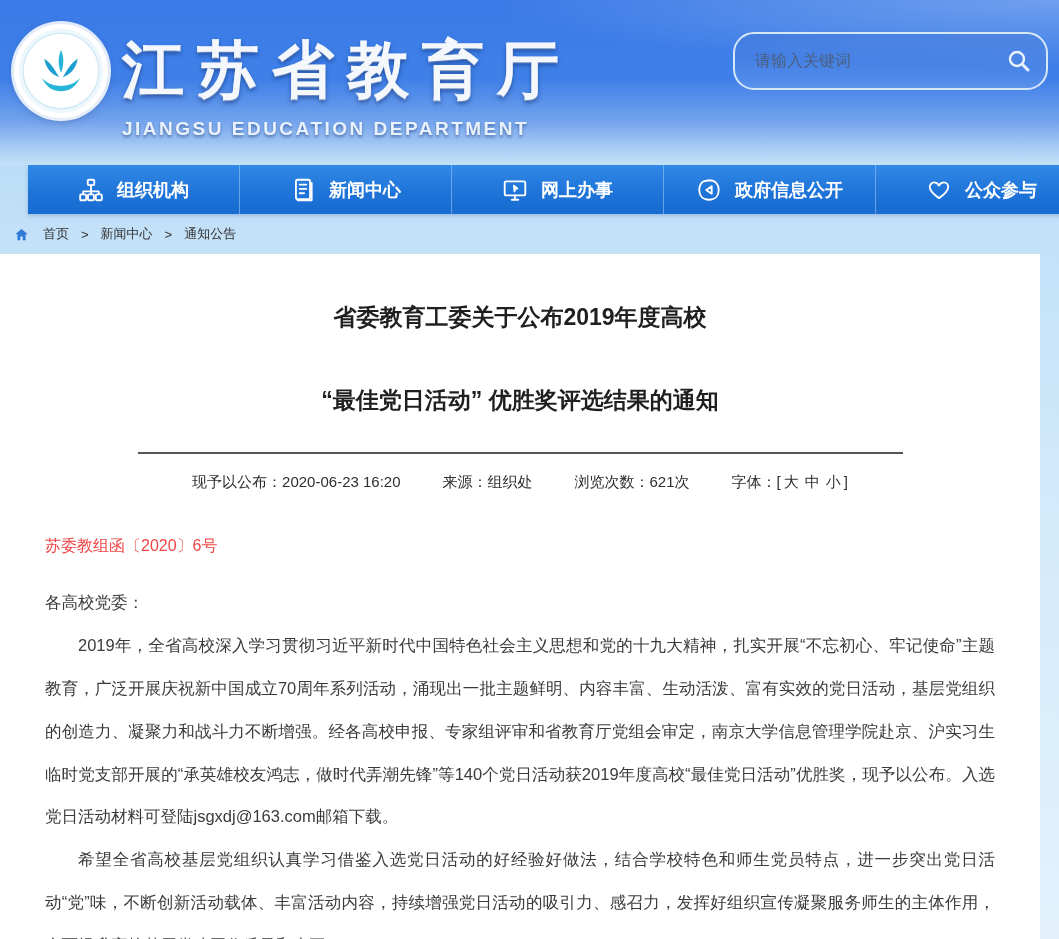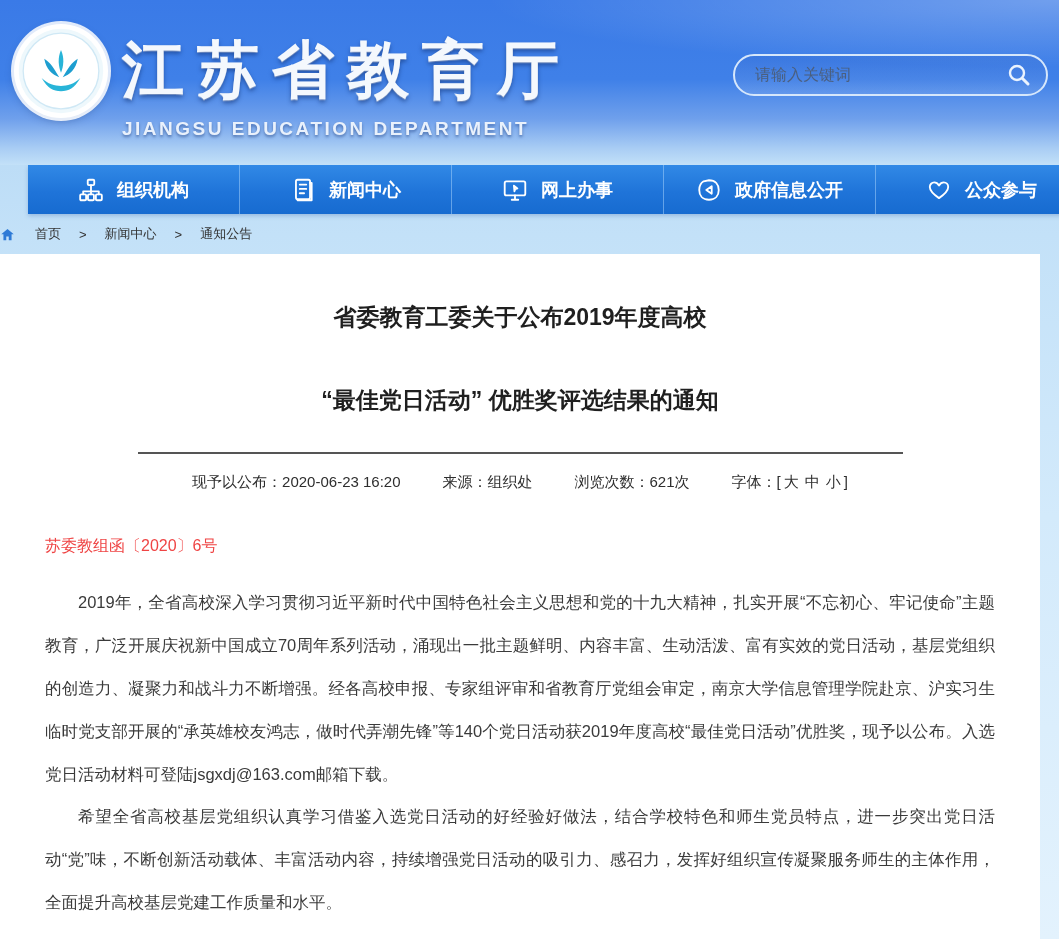--- a/index.html
+++ b/index.html
@@ -18,42 +18,42 @@
   }
   .logo { position:absolute; left:14px; top:24px; width:94px; height:94px; border-radius:50%;
     background:#fff; box-shadow:0 0 0 3px rgba(255,255,255,.85), 0 3px 8px rgba(20,50,110,.35);
     display:flex; align-items:center; justify-content:center; }
   .logo svg { width:88px; height:88px; }
   .titlebox { position:absolute; left:122px; top:28px; }
   .site-title { font-size:62px; font-weight:bold; letter-spacing:13px; color:#f4f8fd;
     text-shadow:0 3px 4px rgba(15,45,110,.55), 0 1px 0 rgba(255,255,255,.6); }
   .site-sub { margin-top:6px; font-size:19px; font-weight:bold; letter-spacing:2.5px; color:#e9f1fc;
     text-shadow:0 2px 3px rgba(15,45,110,.5); }
-  .search { position:absolute; right:11px; top:54px; width:315px; height:42px;
+  .search { position:absolute; right:11px; top:32px; width:315px; height:58px;
     border:2px solid #d6e7fb; border-radius:21px;
     background:linear-gradient(180deg, rgba(40,90,190,.18), rgba(255,255,255,.10));
     display:flex; align-items:center; padding:0 14px 0 20px; }
   .search input { flex:1; border:none; outline:none; background:transparent;
     font-size:16px; color:#223a5e; font-family:inherit; }
   .search input::placeholder { color:#4b5f7e; opacity:1; }
   .search-btn { width:26px; height:26px; cursor:pointer; flex:0 0 auto; }
   
   .nav { width:1059px; height:49px; display:flex;
     background:linear-gradient(180deg,#3189e6 0%,#1f74d9 55%,#176bd0 100%);
     box-shadow:0 2px 4px rgba(30,80,160,.25);margin-left:28px; }
   .nav-item { flex:1; display:flex; align-items:center; justify-content:center; gap:13px;
     color:#fff; font-size:18px; font-weight:bold; cursor:pointer;
     border-right:1px solid rgba(160,205,250,.55); }
   .nav-item:last-child { border-right:none; }
   .nav-icon { width:26px; height:26px; }
   .nav-icon svg { width:26px; height:26px; stroke:#fff; fill:none; stroke-width:1.7;
     stroke-linecap:round; stroke-linejoin:round; }
   
-  .crumbs { width:1040px; height:40px; display:flex; align-items:center; gap:18px;
-    font-size:13px; color:#333; }
+  .crumbs { width:1040px; height:40px; display:flex; align-items:center; gap:12px;
+    padding-left:14px; font-size:13px; color:#333; }
   .crumbs .home-ic { width:15px; height:15px; margin-right:2px; }
   .crumb { cursor:pointer; }
   .crumb-sep { color:#333; }
   
   .content { width:1040px; min-height:685px; background:#fff; padding:48px 45px 30px 45px; }
   .doc-title { text-align:center; font-size:23px; font-weight:bold; color:#1f1f1f; }
   .doc-title .t2 { margin-top:52px; }
   .rule { border:none; border-top:2px solid #555; width:765px; margin:36px auto 0 auto; }
   .meta { display:flex; justify-content:center; align-items:center; gap:42px;
     margin-top:19px; font-size:15px; color:#2e2e2e; }
@@ -169,18 +169,19 @@
       <span>浏览次数：</span><span>621次</span>
     </span>
     <span>
       <span>字体：</span><span>[</span><span class="fo">大</span><span class="fo">中</span><span class="fo">小</span><span>]</span>
     </span>
   </div>
 
   <div class="doc-number">苏委教组函〔2020〕6号</div>
 
   <div class="body-text">
+    <div>各高校党委：</div>
     <div class="para">2019年，全省高校深入学习贯彻习近平新时代中国特色社会主义思想和党的十九大精神，扎实开展“不忘初心、牢记使命”主题教育，广泛开展庆祝新中国成立70周年系列活动，涌现出一批主题鲜明、内容丰富、生动活泼、富有实效的党日活动，基层党组织的创造力、凝聚力和战斗力不断增强。经各高校申报、专家组评审和省教育厅党组会审定，南京大学信息管理学院赴京、沪实习生临时党支部开展的“承英雄校友鸿志，做时代弄潮先锋”等140个党日活动获2019年度高校“最佳党日活动”优胜奖，现予以公布。入选党日活动材料可登陆jsgxdj@163.com邮箱下载。</div>
     <div class="para">希望全省高校基层党组织认真学习借鉴入选党日活动的好经验好做法，结合学校特色和师生党员特点，进一步突出党日活动“党”味，不断创新活动载体、丰富活动内容，持续增强党日活动的吸引力、感召力，发挥好组织宣传凝聚服务师生的主体作用，全面提升高校基层党建工作质量和水平。</div>
 
   </div>
 
 </div>
 
 </body></html>

